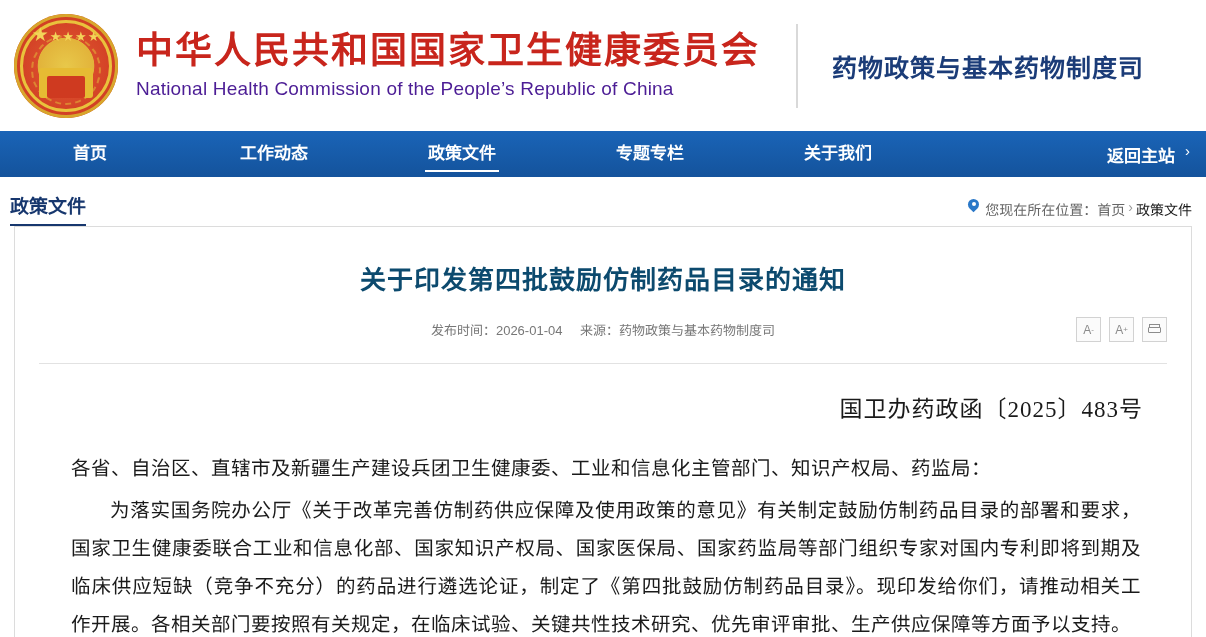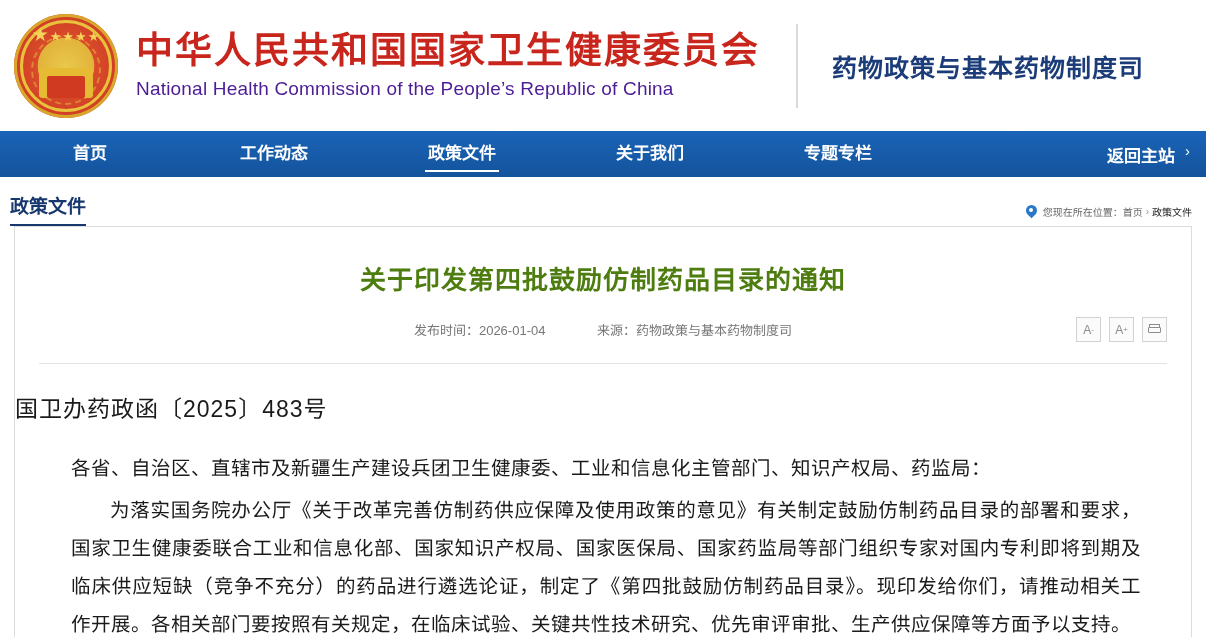--- a/index.html
+++ b/index.html
@@ -181,22 +181,22 @@
     font-size: 19px;
     font-weight: bold;
     color: #17376e;
     padding-bottom: 5px;
     border-bottom: 2px solid #17376e;
     line-height: 24px;
   }
   .crumb-right {
     margin-left: auto;
     display: flex;
-    align-items: center;
-    font-size: 10px;
+    align-items: flex-start;
+    font-size: 14px;
     color: #666666;
     padding-bottom: 7px;
   }
   .pin-icon {
     width: 11px;
     height: 14px;
     margin-right: 6px;
     position: relative;
   }
   .pin-icon:before {
@@ -227,38 +227,38 @@
     border: 1px solid #dcdcdc;
     border-bottom: none;
     box-sizing: border-box;
     background: #ffffff;
     min-height: 382px;
     padding: 0 0 0 0;
   }
   .doc-title {
     text-align: center;
     font-size: 26px;
-    color: #4d7c0f;
+    color: #0c4a6e;
     font-weight: bold;
     letter-spacing: 1px;
     margin: 34px 60px 0 60px;
     line-height: 38px;
   }
   .meta-row {
     position: relative;
     margin: 22px 0 0 0;
     height: 36px;
   }
   .meta-center {
     text-align: center;
     font-size: 13px;
     color: #777777;
     line-height: 20px;
   }
-  .meta-center .mi { margin: 0 24px; }
+  .meta-center .mi { margin: 0 7px; }
   .meta-tools {
     position: absolute;
     right: 24px;
     top: -4px;
     display: flex;
     align-items: center;
     gap: 8px;
   }
   .tool-btn {
     width: 25px;
@@ -297,23 +297,23 @@
     border: 1px solid #8c8c8c;
     box-sizing: border-box;
     border-radius: 1px;
   }
   .rule {
     height: 1px;
     background: #e2e2e2;
     margin: 6px 24px 0 24px;
   }
   .doc-number {
-    text-align: left;
+    text-align: right;
     margin: 26px 48px 0 0;
-    font-family: Liberation Sans, sans-serif;
+    font-family: Liberation Serif, serif;
     font-size: 23px;
     color: #1a1a1a;
     letter-spacing: 1px;
   }
   .doc-body {
     margin: 26px 46px 0 52px;
     font-family: "Liberation Serif", "DejaVu Serif", serif;
     font-size: 19.5px;
     line-height: 38px;
     color: #1a1a1a;
@@ -341,22 +341,22 @@
     <div class="divider-v"></div>
     <div class="dept-name">药物政策与基本药物制度司</div>
   </div>
 </div>
 
 <div class="main-nav">
   <div class="nav-inner">
     <div class="nav-item n0">首页</div>
     <div class="nav-item n1">工作动态</div>
     <div class="nav-item n2 active">政策文件</div>
+    <div class="nav-item n4">专题专栏</div>
     <div class="nav-item n3">关于我们</div>
-    <div class="nav-item n4">专题专栏</div>
     <div class="nav-right">
       <span>返回主站</span>
       <span class="chev">›</span>
     </div>
   </div>
 </div>
 
 <div class="crumb-strip">
   <div class="section-title">政策文件</div>
   <div class="crumb-right">

